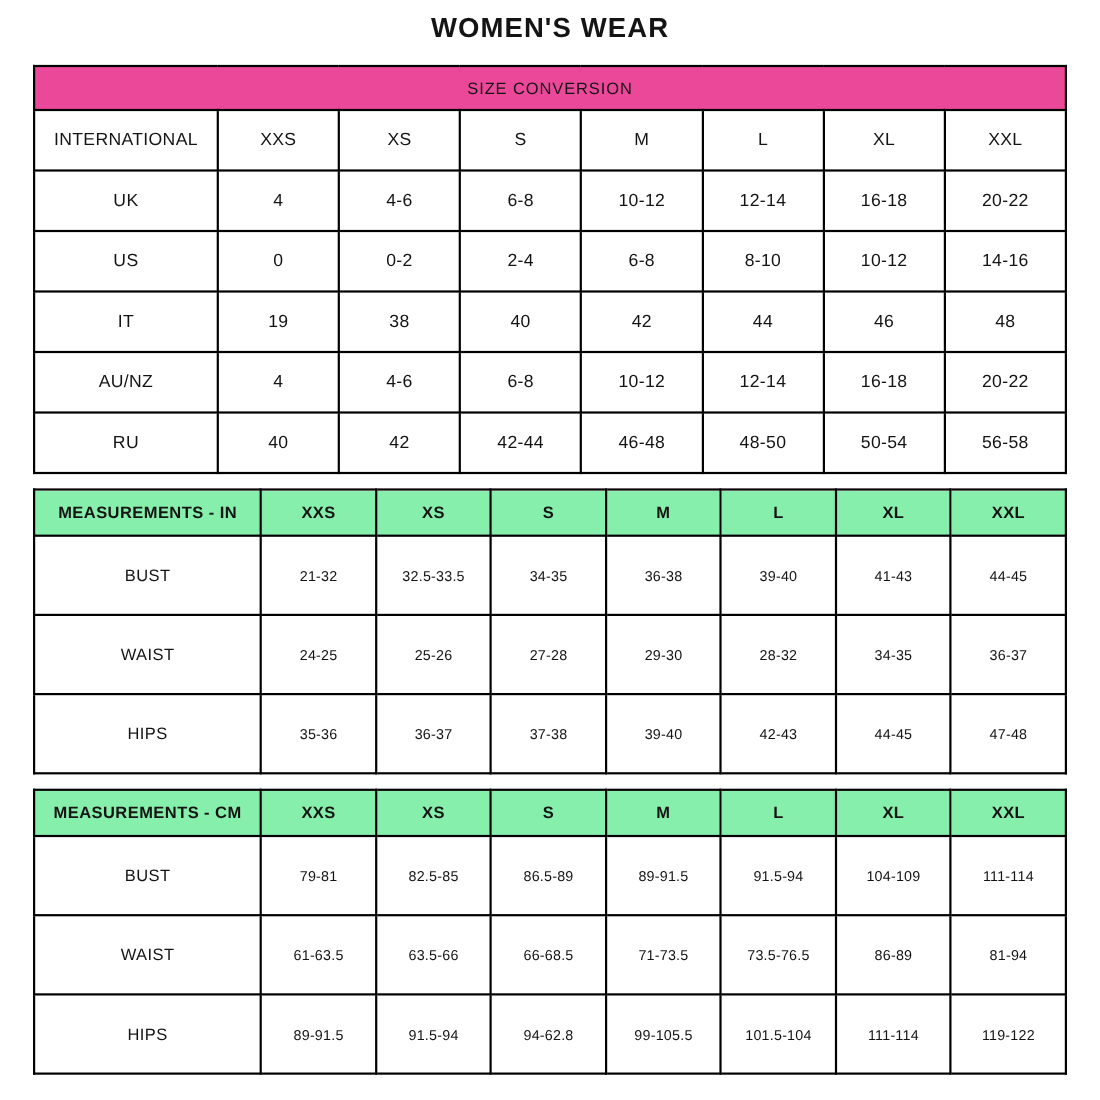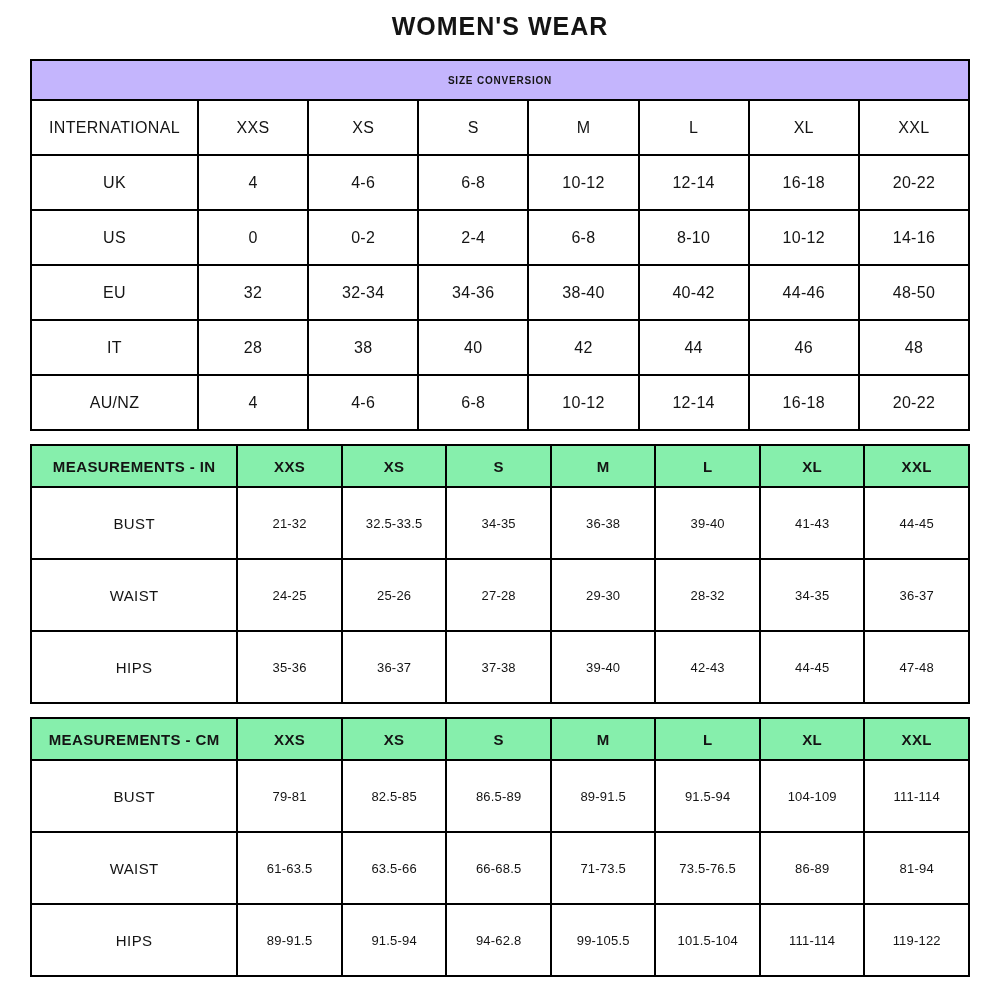--- a/index.html
+++ b/index.html
@@ -8,22 +8,22 @@
     padding:2px 30px 24px 30px;background:#ffffff;}
   .page-title{text-align:center;font-size:25px;font-weight:bold;
     letter-spacing:1px;margin:10px 0 18px 0;}
   table{width:100%;border-collapse:collapse;table-layout:fixed;
     margin:0 0 13px 0;}
   th,td{border:2px solid #000;text-align:center;vertical-align:middle;
     padding:0 4px;box-sizing:border-box;overflow:hidden;}
   
   .conv th,.conv td{height:55px;font-size:16px;font-weight:normal;
     letter-spacing:.3px;}
-  .conv th.banner{height:40px;background:#c4b5fd;font-weight:bold;
-    font-size:10px;letter-spacing:.8px;}
+  .conv th.banner{height:40px;background:#ec4899;font-weight:normal;
+    font-size:15px;letter-spacing:.8px;}
   .conv col.col-label{width:17.8%;}
   
   .meas th{height:42px;background:#86efac;font-weight:bold;font-size:15px;
     letter-spacing:.4px;}
   .meas td{height:72px;font-size:13px;letter-spacing:.2px;}
   .meas td.lbl{font-size:15px;letter-spacing:.4px;}
   .meas col.col-label{width:22%;}
 </style>
 </head>
 <body>
@@ -64,49 +64,49 @@
           <td class="lbl">US</td>
           <td>0</td>
           <td>0-2</td>
           <td>2-4</td>
           <td>6-8</td>
           <td>8-10</td>
           <td>10-12</td>
           <td>14-16</td>
         </tr>
         <tr>
-          <td class="lbl">EU</td>
-          <td>32</td>
-          <td>32-34</td>
-          <td>34-36</td>
-          <td>38-40</td>
-          <td>40-42</td>
-          <td>44-46</td>
-          <td>48-50</td>
-        </tr>
-        <tr>
           <td class="lbl">IT</td>
-          <td>28</td>
+          <td>19</td>
           <td>38</td>
           <td>40</td>
           <td>42</td>
           <td>44</td>
           <td>46</td>
           <td>48</td>
         </tr>
         <tr>
           <td class="lbl">AU/NZ</td>
           <td>4</td>
           <td>4-6</td>
           <td>6-8</td>
           <td>10-12</td>
           <td>12-14</td>
           <td>16-18</td>
           <td>20-22</td>
         </tr>
+        <tr>
+          <td class="lbl">RU</td>
+          <td>40</td>
+          <td>42</td>
+          <td>42-44</td>
+          <td>46-48</td>
+          <td>48-50</td>
+          <td>50-54</td>
+          <td>56-58</td>
+        </tr>
       </tbody>
   </table>
 
   <table id="t-in" class="meas">
     <colgroup>
       <col class="col-label">
         <col span="7" class="col-size">
     </colgroup>
     <tbody>
         <tr>

